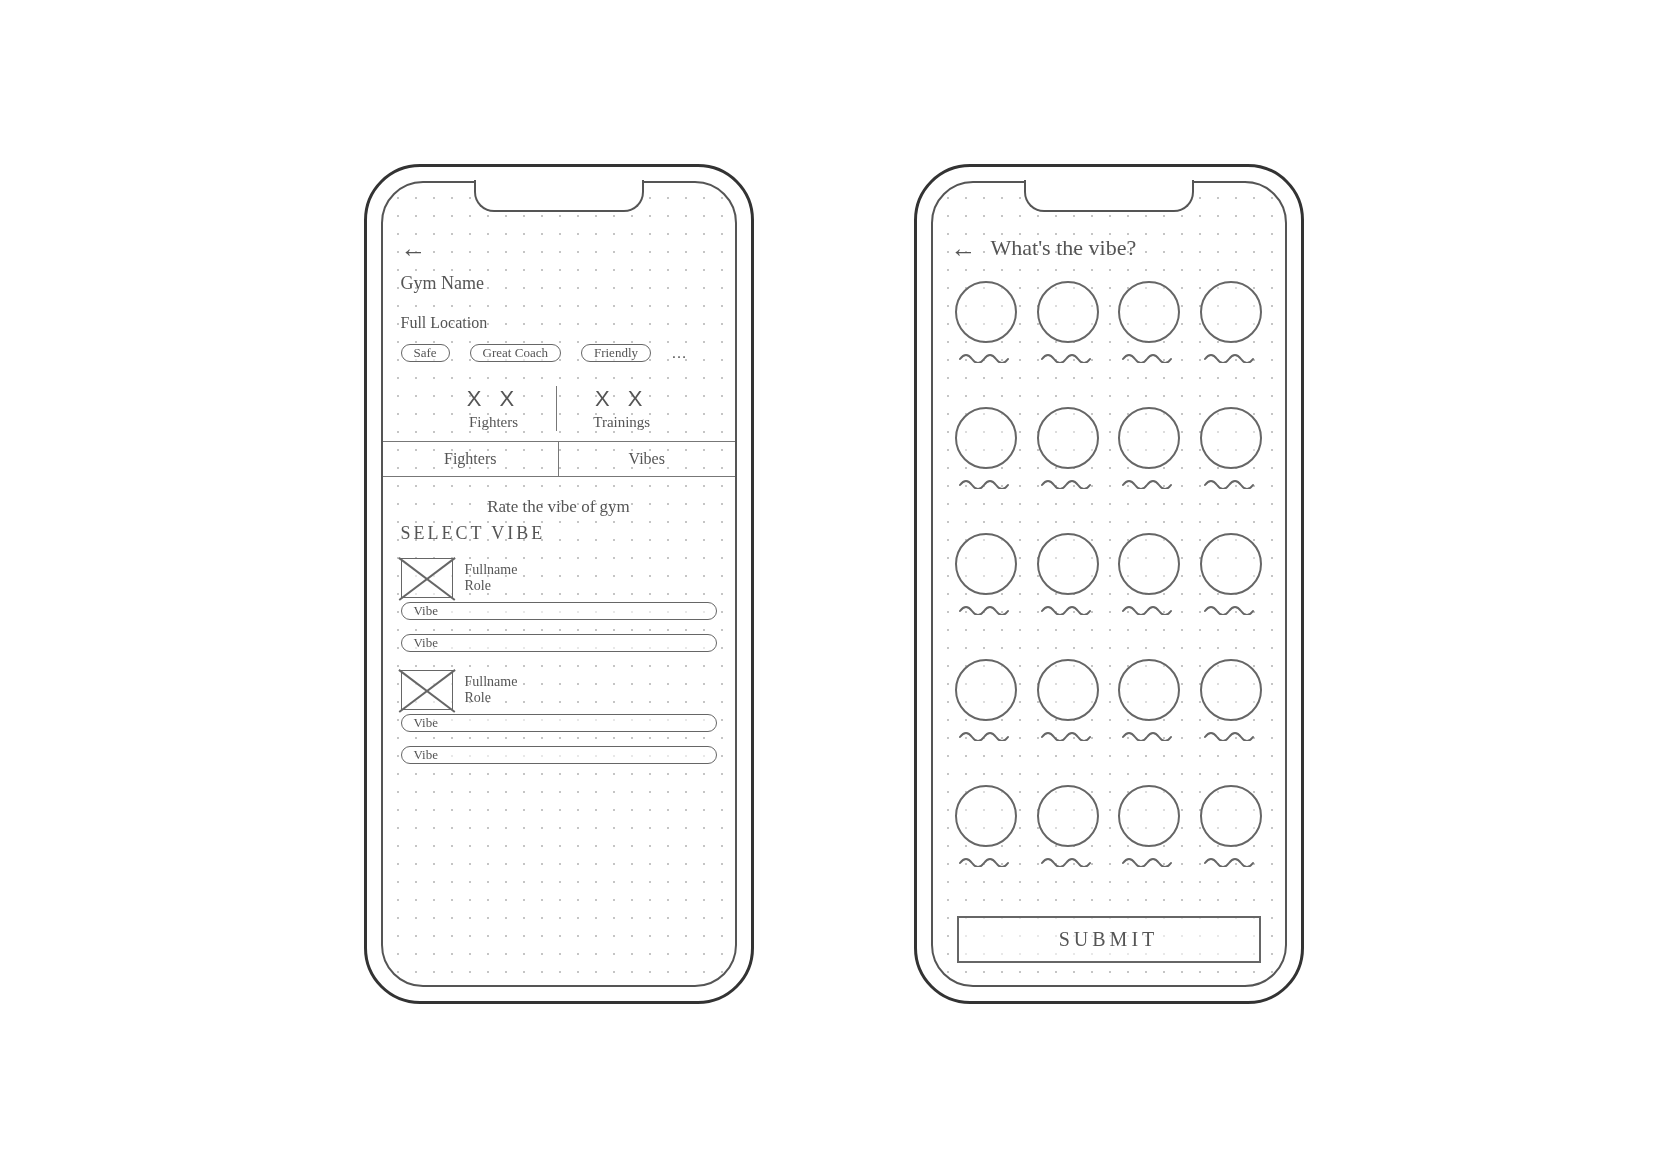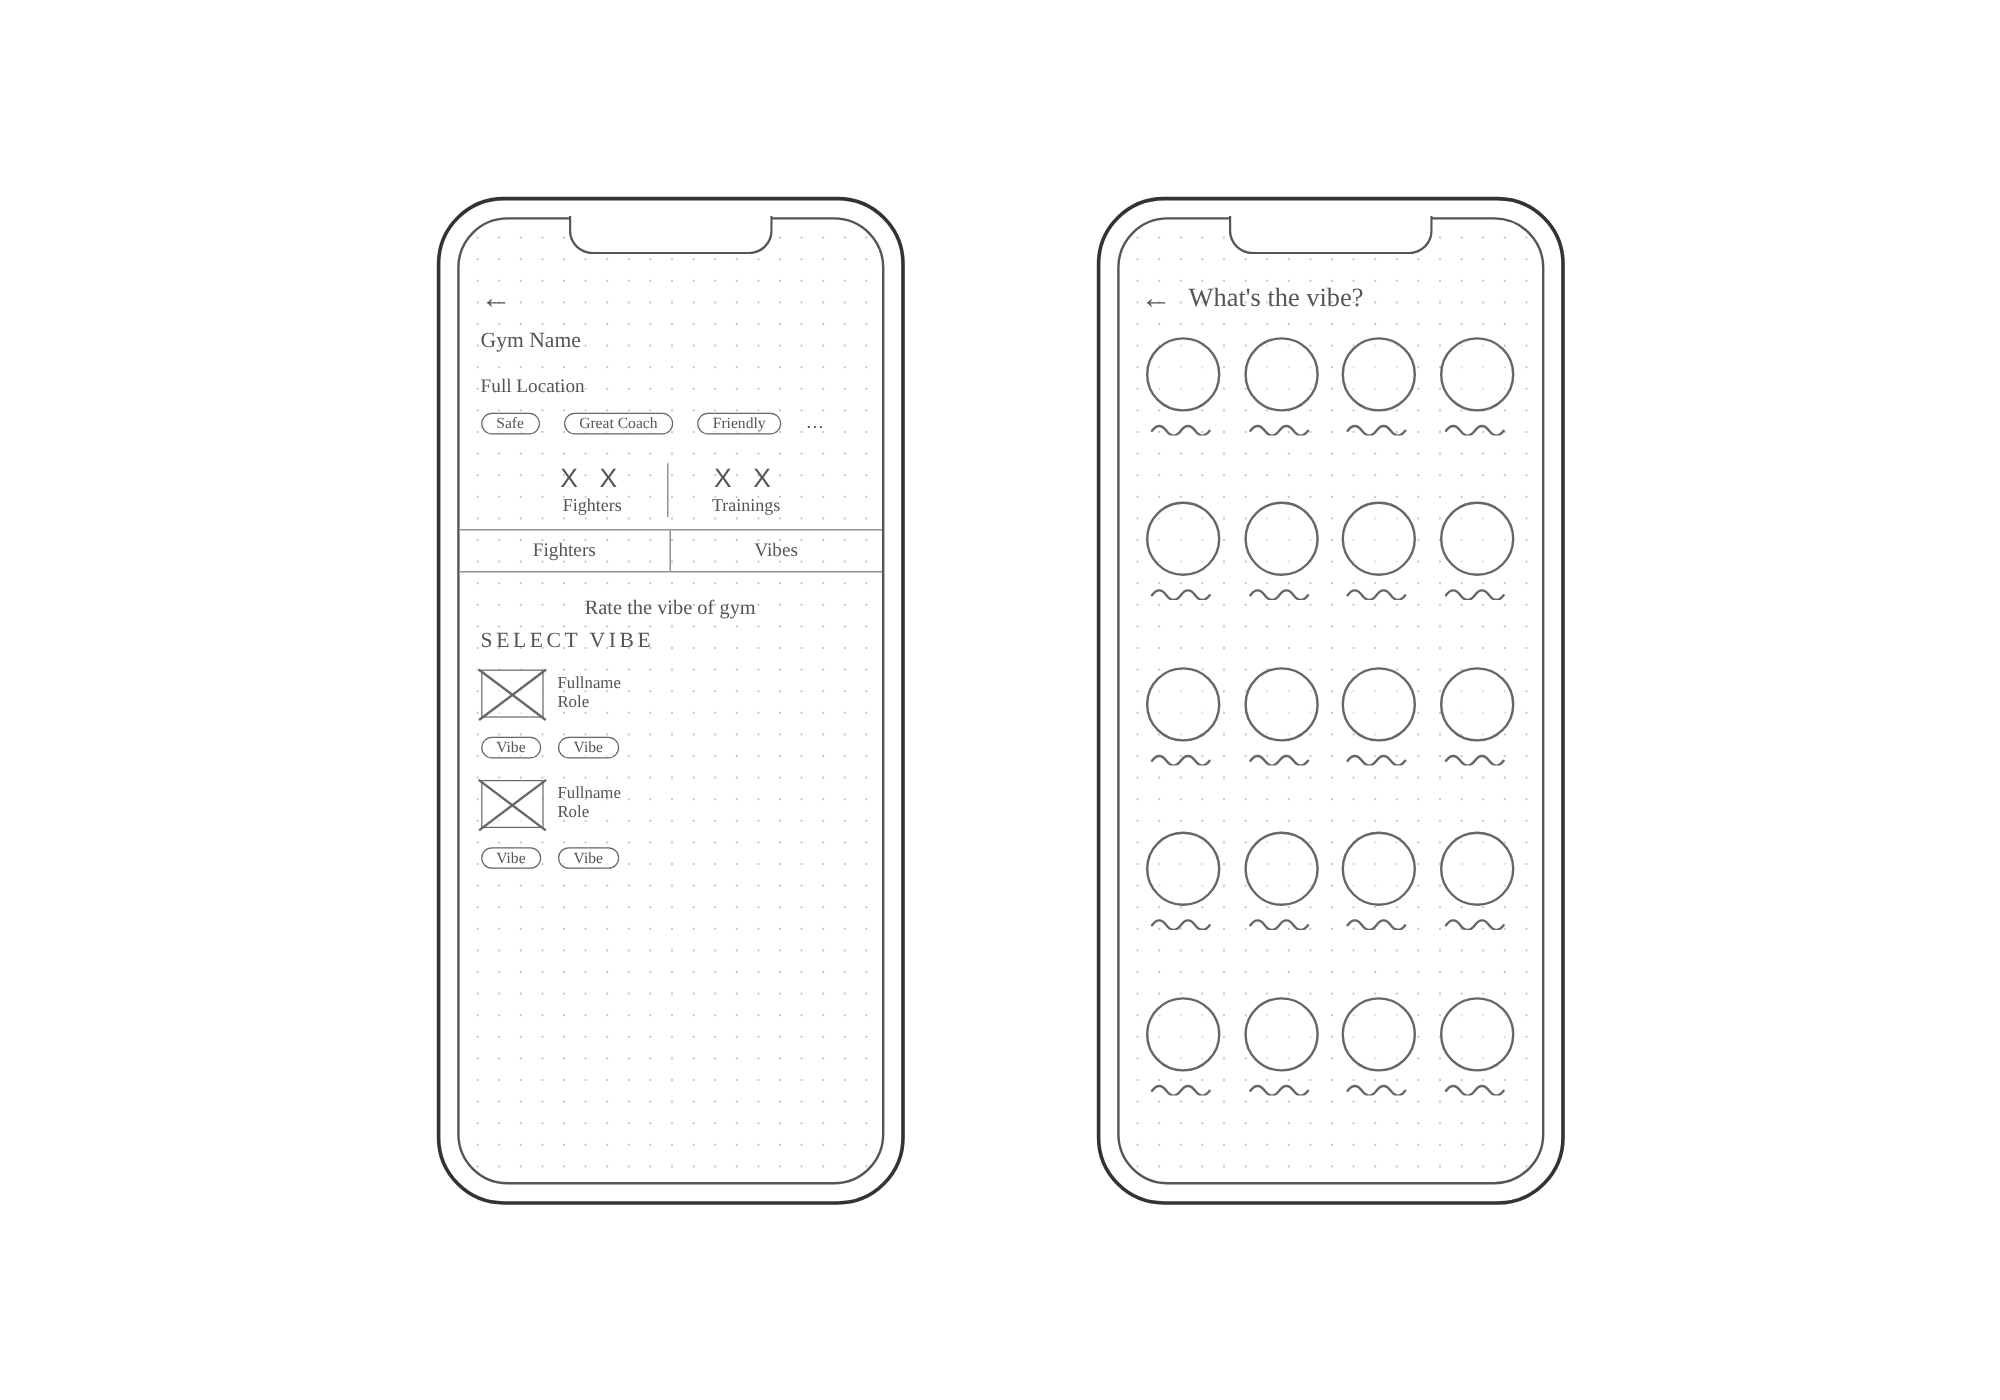--- a/index.html
+++ b/index.html
@@ -155,21 +155,21 @@
     position: absolute;
     background: #666;
     height: 1.5px;
     width: 140%;
     top: 50%; left: -20%;
   }
   .avatar-ph::before { transform: rotate(37deg); transform-origin: center; }
   .avatar-ph::after  { transform: rotate(-37deg); transform-origin: center; }
   .review-meta { display:flex; flex-direction:column; }
   .review-meta span { font-size: 14px; }
-  .vibe-chips { display:flex; gap: 14px; margin-top: 16px; }
+  .vibe-chips { display:flex; gap: 14px; margin-top: 4px; flex-direction: column; }
   .chip {
     border: 1.5px solid #666;
     border-radius: 12px;
     padding: 0 12px;
     font-size: 13px;
     background: rgba(255,255,255,0.6);
   }
 
   
   .header-title { font-size: 22px; }
@@ -405,14 +405,15 @@
           </svg>
         </div>
         <div class="vibe-opt">
           <div class="circle"></div>
           <svg class="squiggle" viewBox="0 0 56 14">
             <path d="M2 10 Q 8 2, 14 10 T 26 10 T 38 10 T 50 10" fill="none" stroke="#666" stroke-width="2" stroke-linecap="round"></path>
           </svg>
         </div>
       </div>
 
+    <div class="submit-btn hand">SUBMIT</div>
   </div>
 </div>
 
 </body></html>

